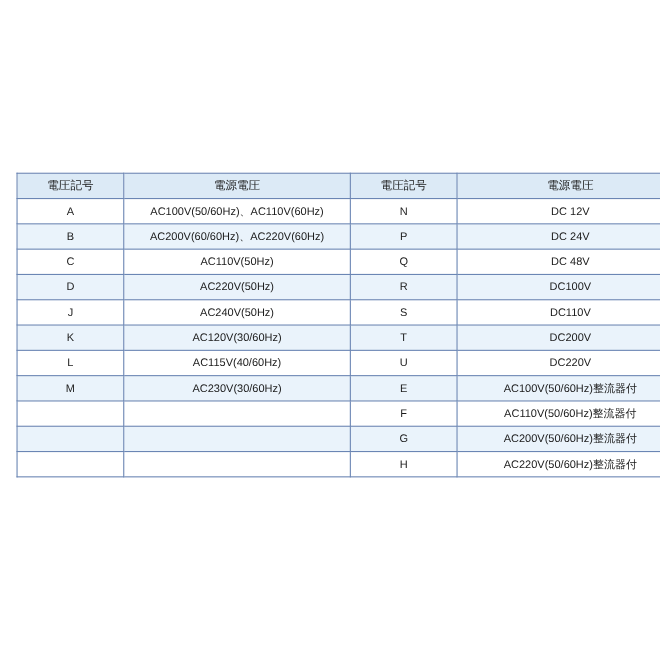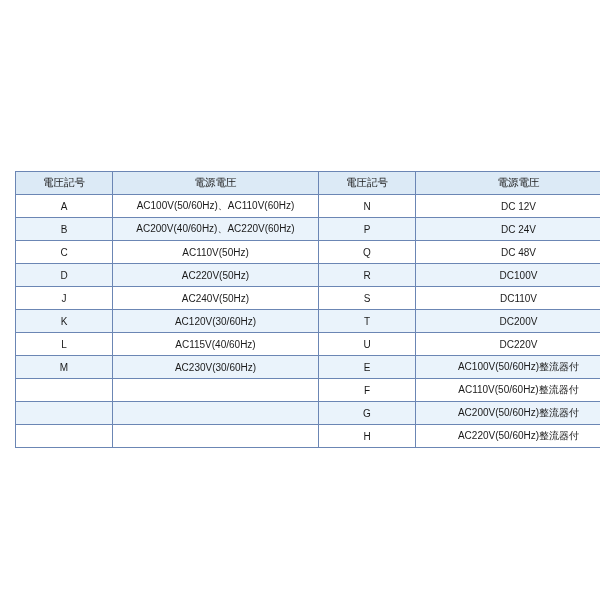--- a/index.html
+++ b/index.html
@@ -13,21 +13,21 @@
   #page {
     position: relative;
     width: 600px;
     height: 600px;
     background: #ffffff;
     overflow: hidden;
   }
   #table-wrap {
     position: absolute;
     left: 15px;
-    top: 171px;
+    top: 157px;
     width: 570px;
   }
   table.spec {
     border-collapse: collapse;
     width: 570px;
     table-layout: fixed;
     background: #ffffff;
   }
   table.spec td, table.spec th {
     border: 1px solid #6b86b4;
@@ -81,21 +81,21 @@
       </thead>
       <tbody>
         <tr class="plain-row">
           <td class="col-code center">A</td>
           <td class="col-volt">AC100V(50/60Hz)、AC110V(60Hz)</td>
           <td class="col-code center">N</td>
           <td class="col-volt">DC 12V</td>
         </tr>
         <tr class="alt-row">
           <td class="col-code center">B</td>
-          <td class="col-volt">AC200V(40/60Hz)、AC220V(60Hz)</td>
+          <td class="col-volt">AC200V(60/60Hz)、AC220V(60Hz)</td>
           <td class="col-code center">P</td>
           <td class="col-volt">DC 24V</td>
         </tr>
         <tr class="plain-row">
           <td class="col-code center">C</td>
           <td class="col-volt">AC110V(50Hz)</td>
           <td class="col-code center">Q</td>
           <td class="col-volt">DC 48V</td>
         </tr>
         <tr class="alt-row">

